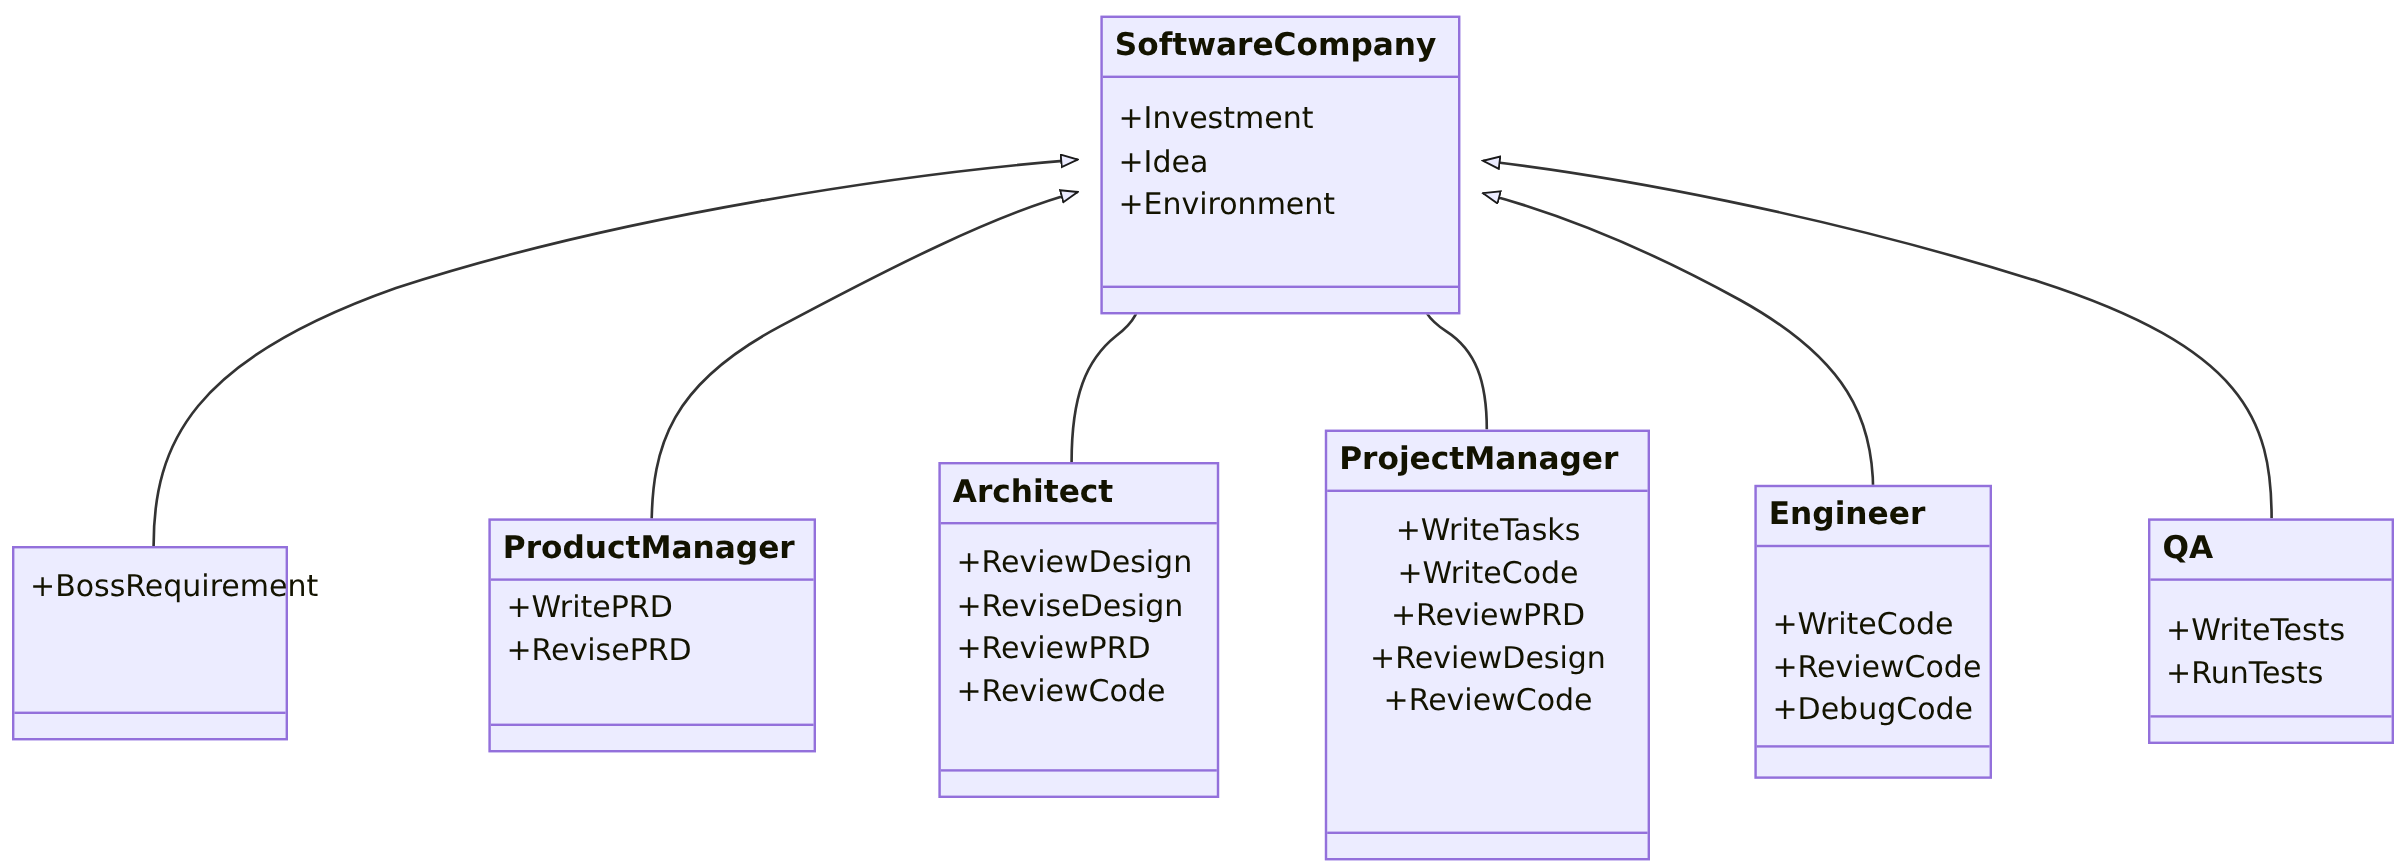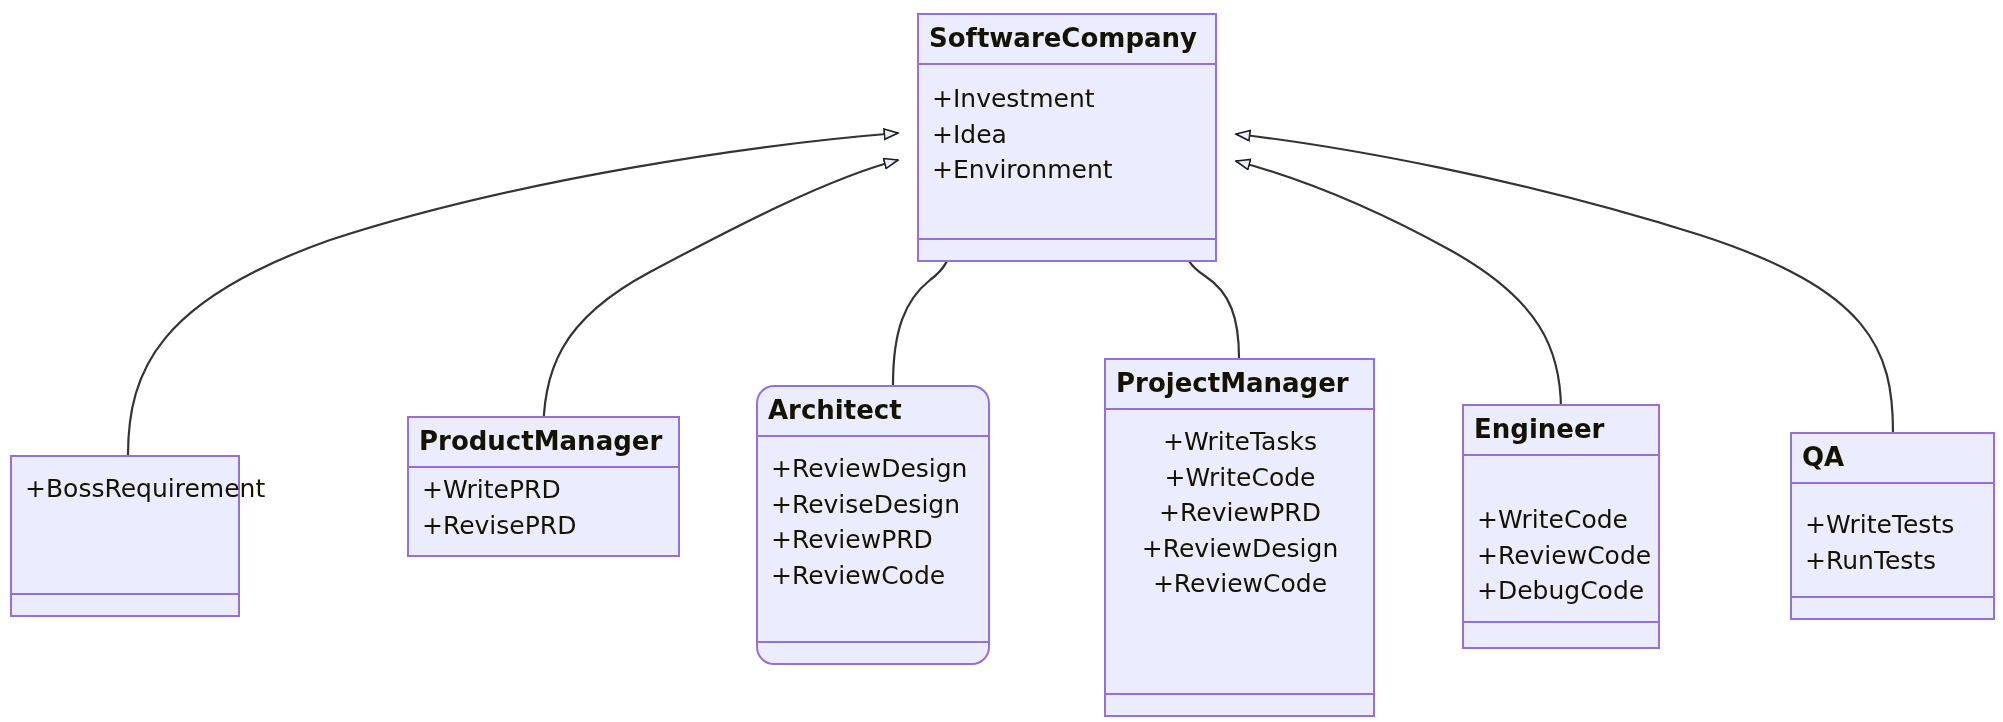--- a/index.html
+++ b/index.html
@@ -96,30 +96,30 @@
     <div class="cls-methods"></div>
   </div>
 
   <div class="uml-class" style="left:10px; top:455px; width:230px; height:162px;">
     <div class="cls-attrs" style="padding-top:14px;">
       <div class="cls-attr">+BossRequirement</div>
     </div>
     <div class="cls-methods"></div>
   </div>
 
-  <div class="uml-class" style="left:407px; top:416px; width:273px; height:141px;">
+  <div class="uml-class" style="left:407px; top:432px; width:273px; height:195px;">
     <div class="cls-title">ProductManager</div>
     <div class="cls-attrs" style="padding-top:4px;">
       <div class="cls-attr">+WritePRD</div>
       <div class="cls-attr">+RevisePRD</div>
     </div>
     <div class="cls-methods"></div>
   </div>
 
-  <div class="uml-class" style="left:756px; top:385px; width:234px; height:280px;border-radius:18px;">
+  <div class="uml-class" style="left:782px; top:385px; width:234px; height:280px;">
     <div class="cls-title">Architect</div>
     <div class="cls-attrs" style="padding-top:14px;">
       <div class="cls-attr">+ReviewDesign</div>
       <div class="cls-attr">+ReviseDesign</div>
       <div class="cls-attr">+ReviewPRD</div>
       <div class="cls-attr">+ReviewCode</div>
     </div>
     <div class="cls-methods"></div>
   </div>
 

